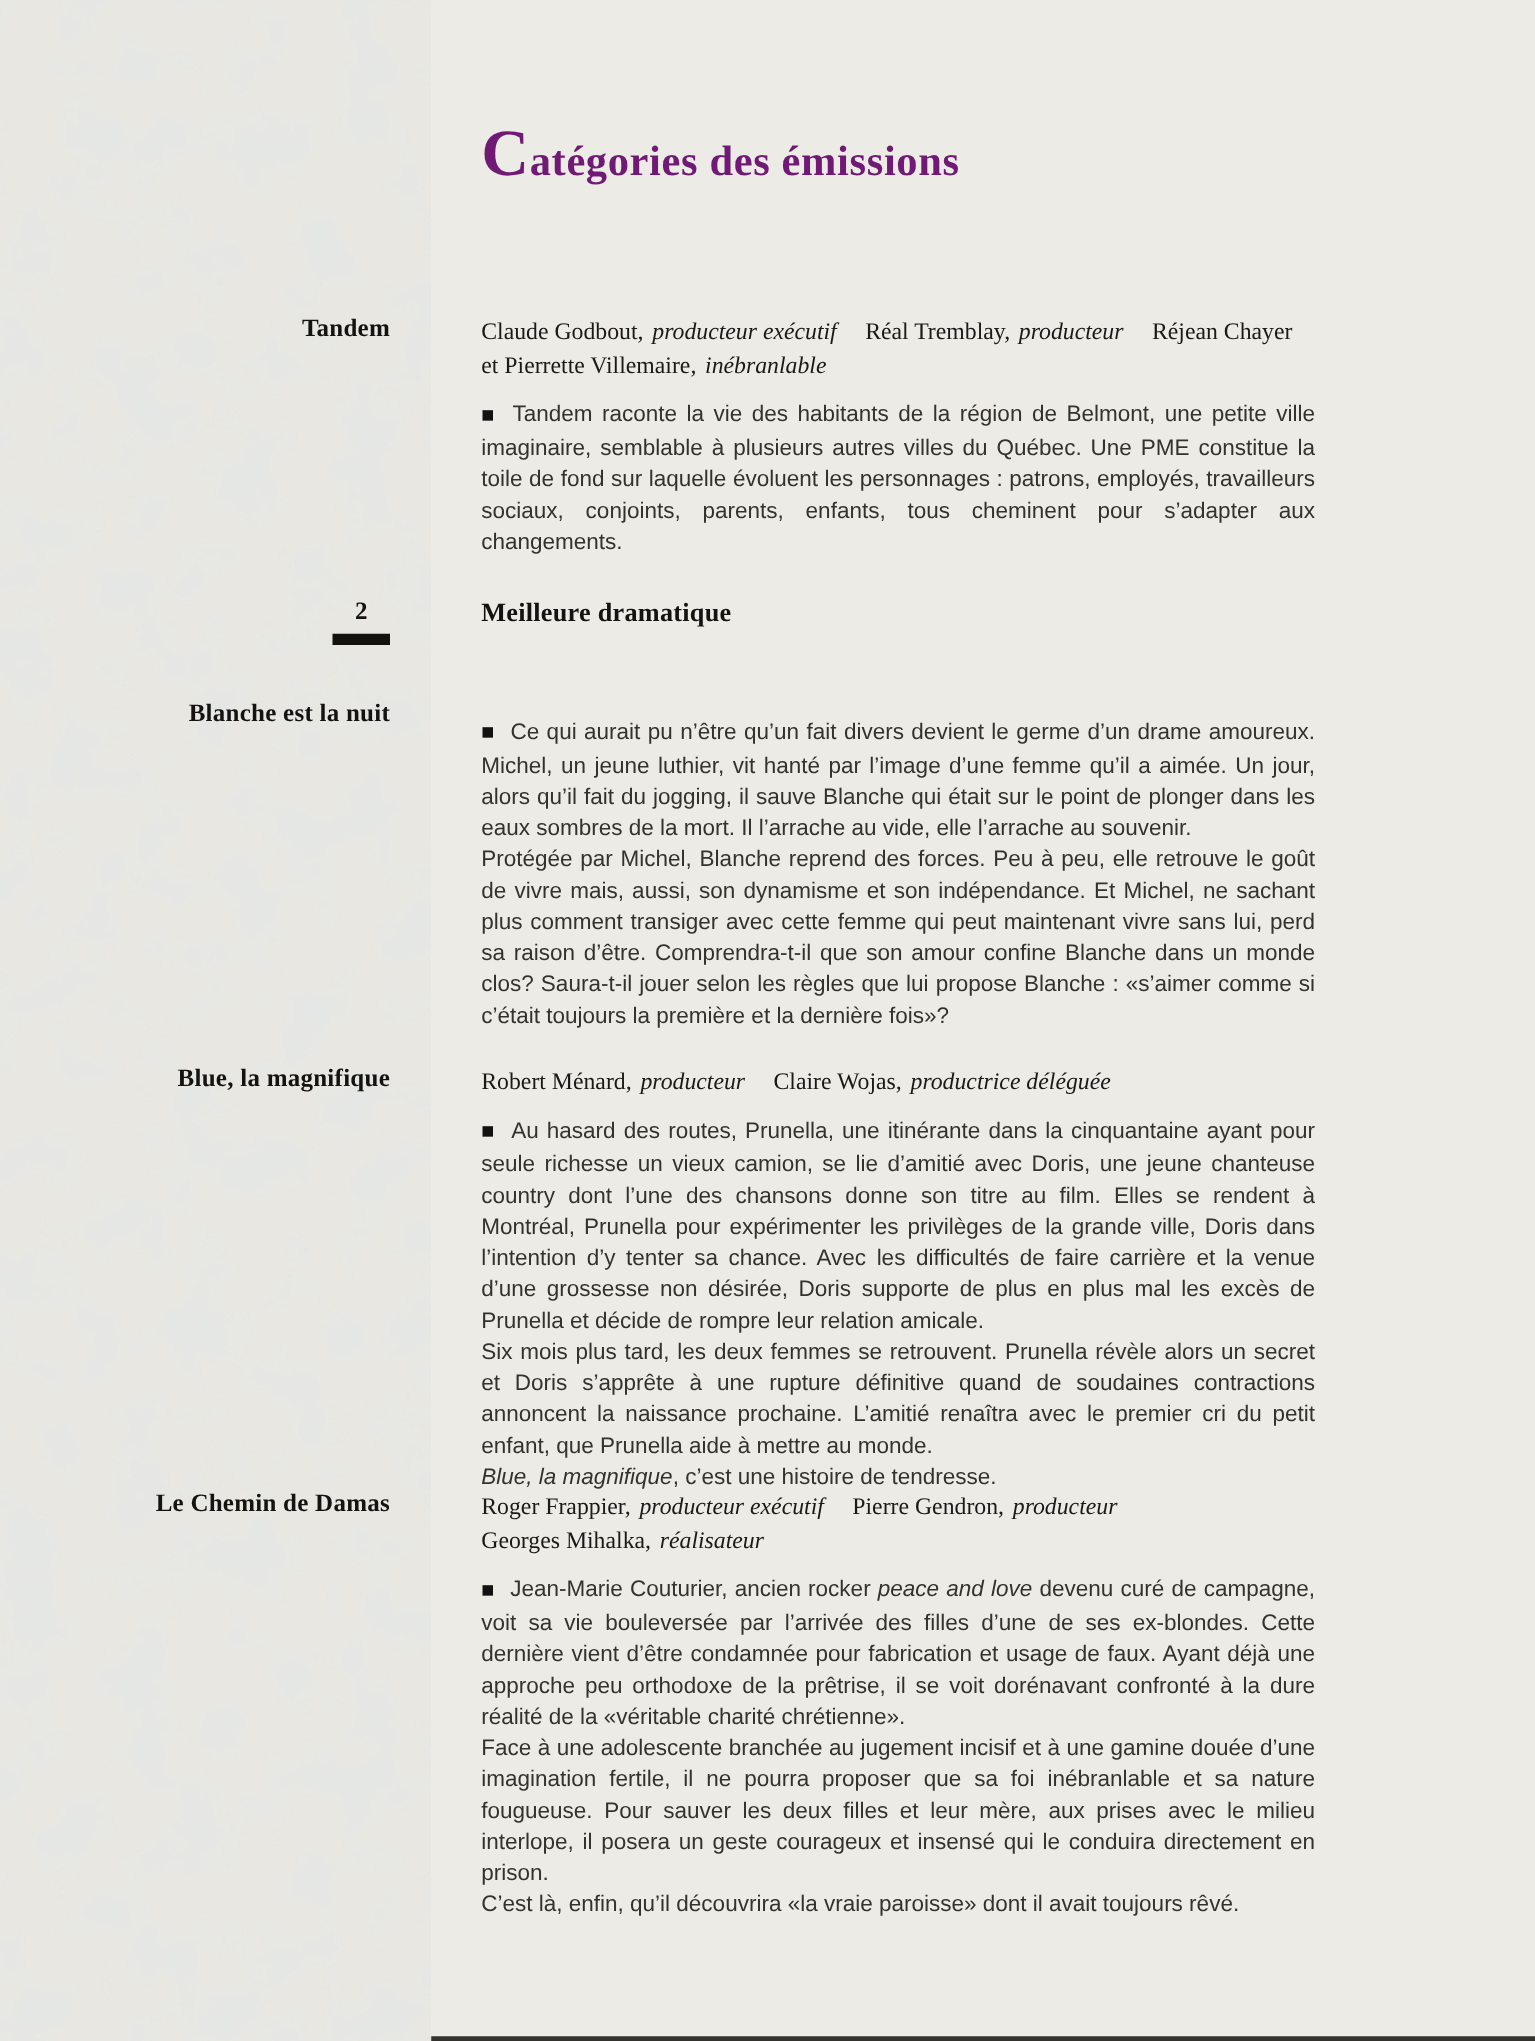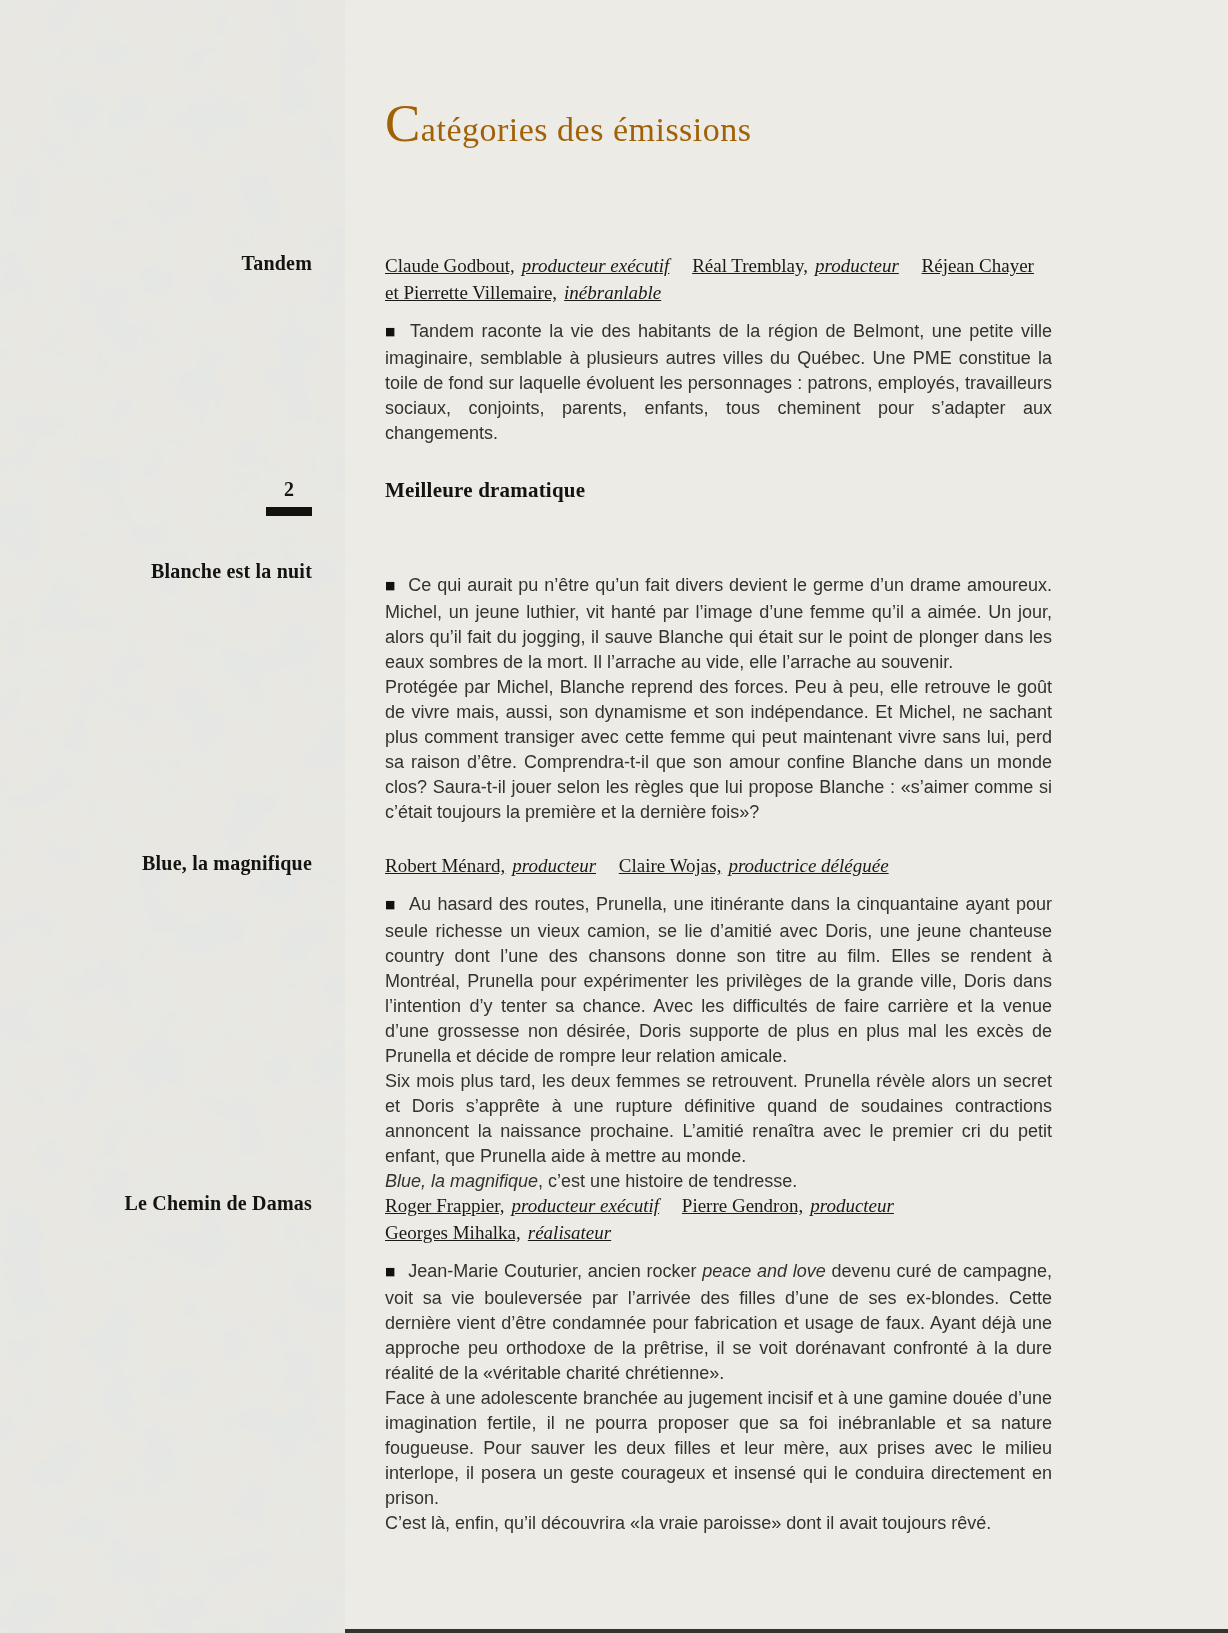--- a/index.html
+++ b/index.html
@@ -20,37 +20,37 @@
   .row {
     position:absolute; left:0; width:1052px;
     display:grid; grid-template-columns:312px 73px 667px;
     z-index:2;
   }
   .label-cell { grid-column:1; text-align:right; }
   .content-cell { grid-column:3; }
   h1.page-title {
     position:absolute; left:385px; top:100px; margin:0; z-index:2;
     font-family:"Liberation Serif", serif;
-    font-weight:400; font-size:34px; letter-spacing:0.5px; color:#a16207;
+    font-weight:700; font-size:34px; letter-spacing:0.5px; color:#701a75;
   }
   h1.page-title::first-letter { font-size:53px; line-height:0.9; }
   .entry-label {
     font-weight:700; font-size:20px; color:#14130f; letter-spacing:0.2px;
   }
   .section-number {
     display:inline-block; width:46px; text-align:center;
     font-weight:700; font-size:20px; color:#14130f;
     padding-bottom:6px; border-bottom:9px solid #14120e;
   }
   h2.section-title {
     margin:0; font-weight:700; font-size:21px; color:#14130f; letter-spacing:0.2px;
   }
   .credits { font-size:19px; line-height:27px; color:#1c1a16; }
   .credit-line { white-space:nowrap; }
-  .pair { display:inline-block;text-decoration:underline; }
+  .pair { display:inline-block; }
   .pair + .pair { margin-left:18px; }
   .role { font-style:italic; margin-left:7px; }
   .desc {
     margin-top:13px;
     font-family:"Liberation Sans", sans-serif;
     font-size:18px; line-height:25px; color:#34322d;
   }
   .desc p { margin:0; text-align:justify; }
   .bullet {
     font-size:11px; color:#141210; margin-right:12px;

